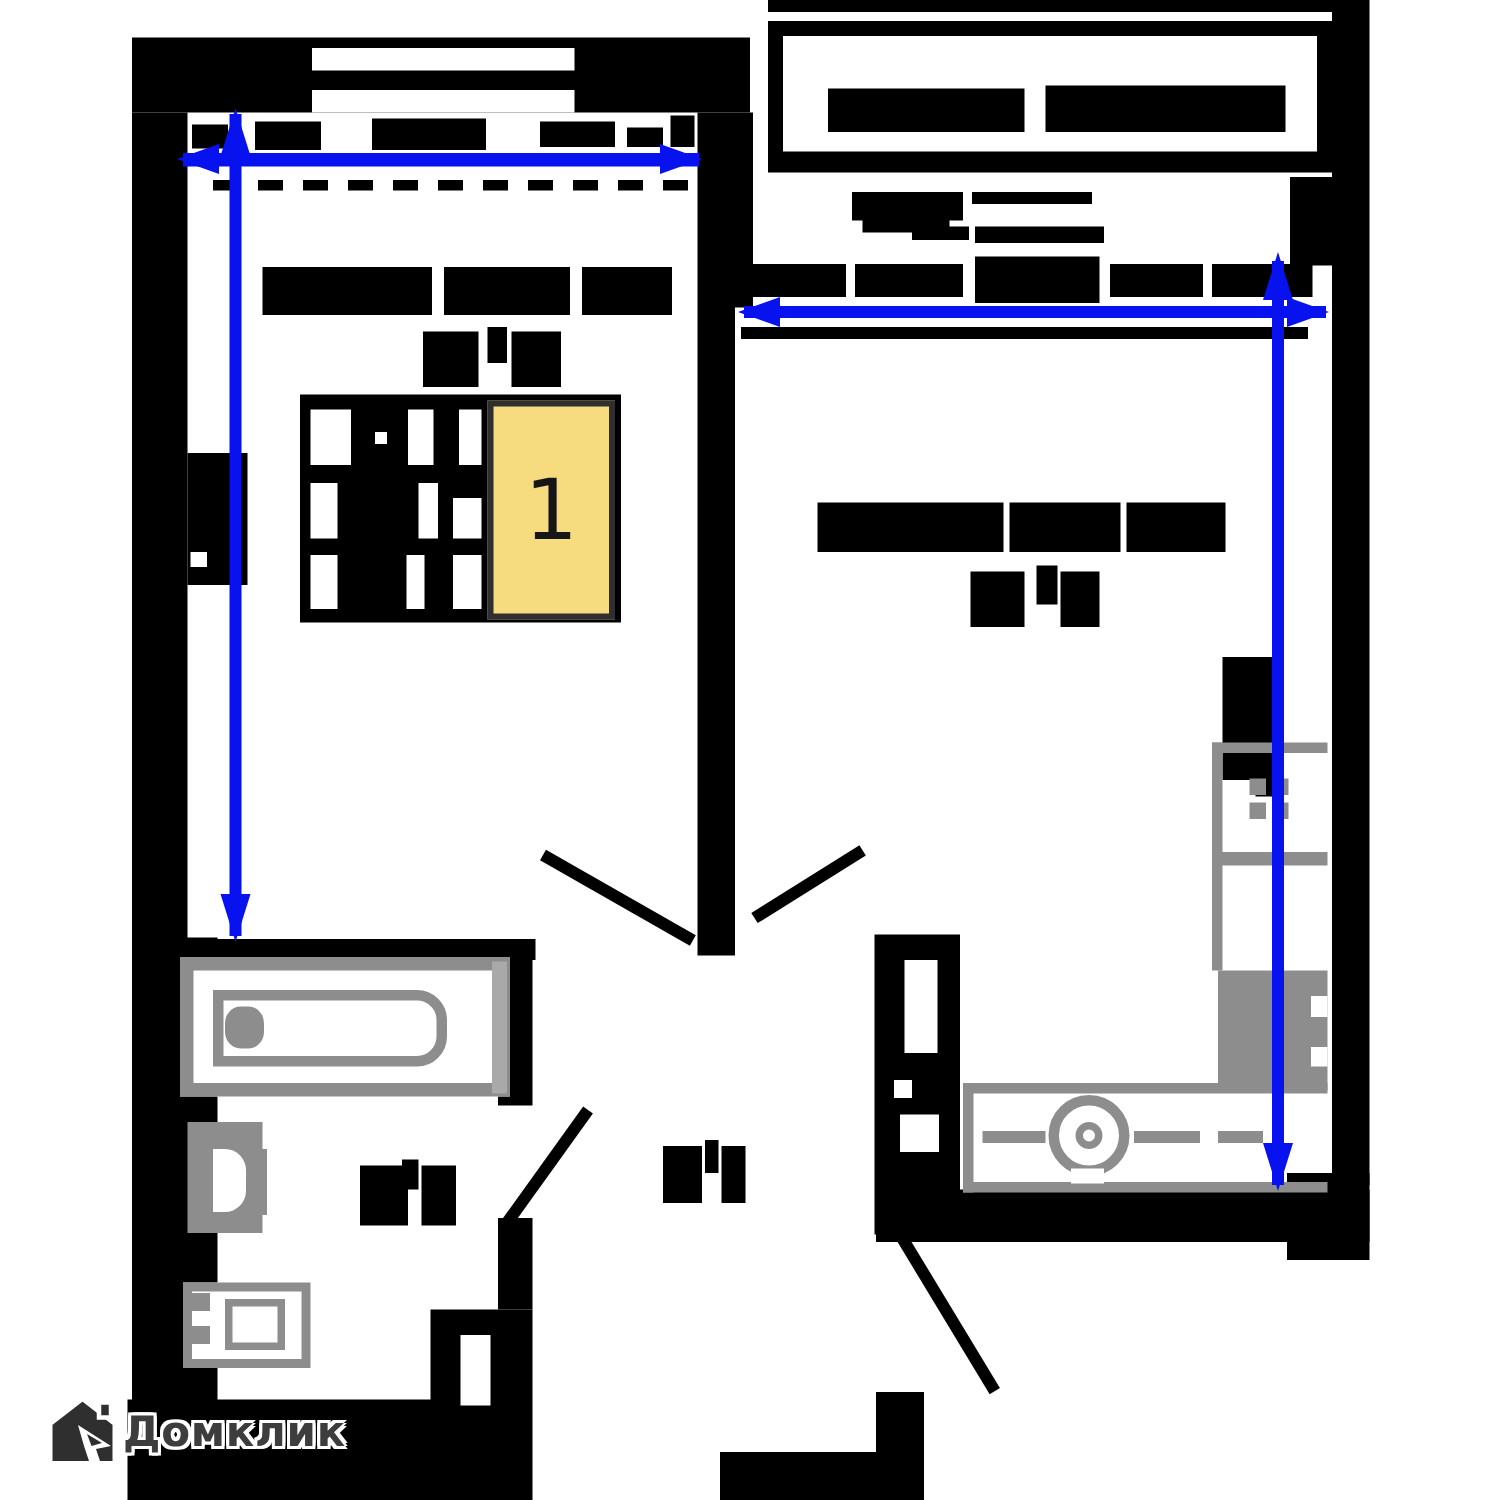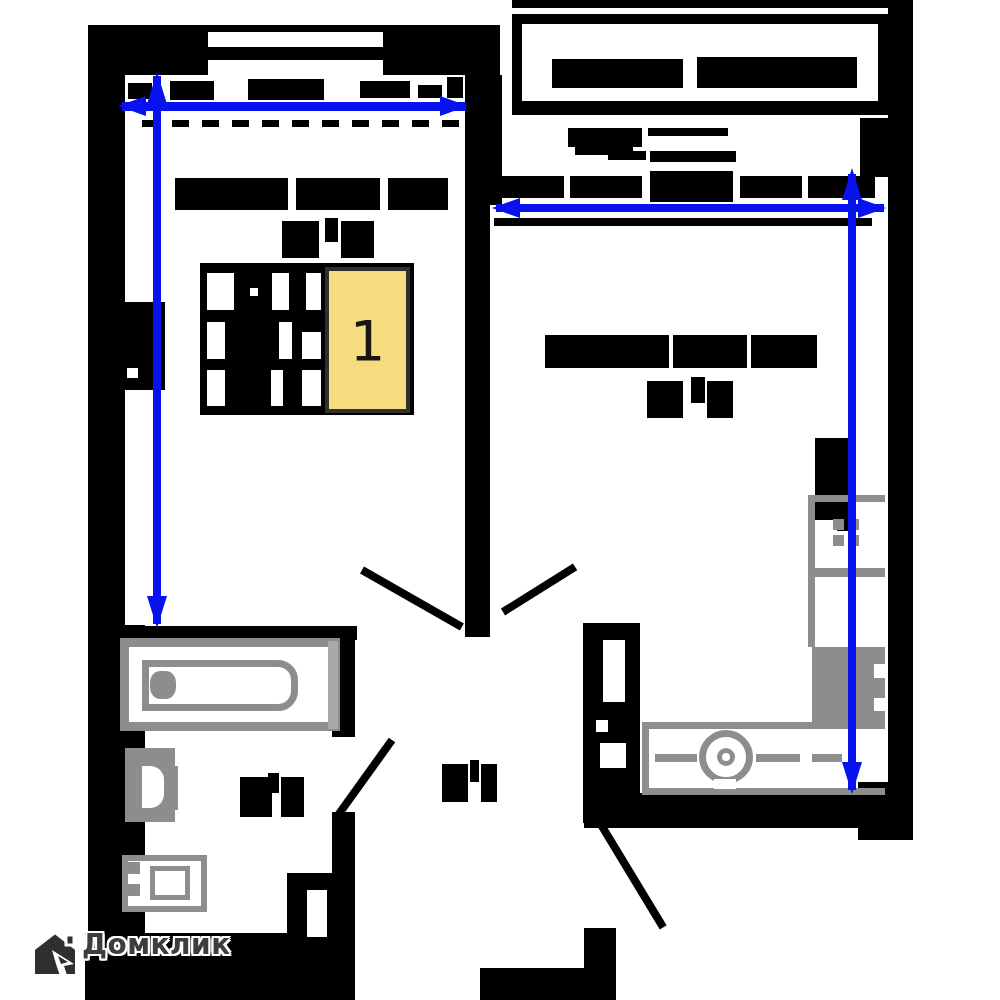--- a/index.html
+++ b/index.html
@@ -7,21 +7,21 @@
   .b{position:absolute;background:var(--wall,#000)}
   .c{position:absolute;background:var(--wall,#000)}
   .wt{position:absolute;background:#fff}
   .g{position:absolute;background:var(--fixture,#8d8d8d)}
   .go{position:absolute;border:solid var(--fixture,#8d8d8d);background:#fff;box-sizing:border-box}
   .al{position:absolute;background:var(--arrow,#0712ee)}
   .ah{position:absolute;width:0;height:0}
   .diag{position:absolute;height:8px;background:var(--wall,#000);transform-origin:0 50%}
   .dash{position:absolute;height:7px;background:repeating-linear-gradient(90deg,var(--wall,#000) 0 17px,transparent 17px 30px)}
   .badge{position:absolute;display:flex;align-items:center;justify-content:center;box-sizing:border-box}
-  .logo{position:absolute;display:flex;align-items:flex-start}
+  .logo{position:absolute;display:flex;align-items:center}
   .logo-text{font-weight:bold;font-size:28px;letter-spacing:0.5px;color:var(--logo_text,#3d3d3d);
     text-shadow:-2px 0 0 #fff,2px 0 0 #fff,0 -2px 0 #fff,0 2px 0 #fff,-2px -2px 0 #fff,2px 2px 0 #fff,-2px 2px 0 #fff,2px -2px 0 #fff}
 </style>
 </head>
 <body>
 
 <div class="page">
 
   <div class="b" style="left:88px;top:25px;width:412px;height:50px"></div>
   <div class="wt" style="left:208px;top:32px;width:175px;height:15px"></div>

